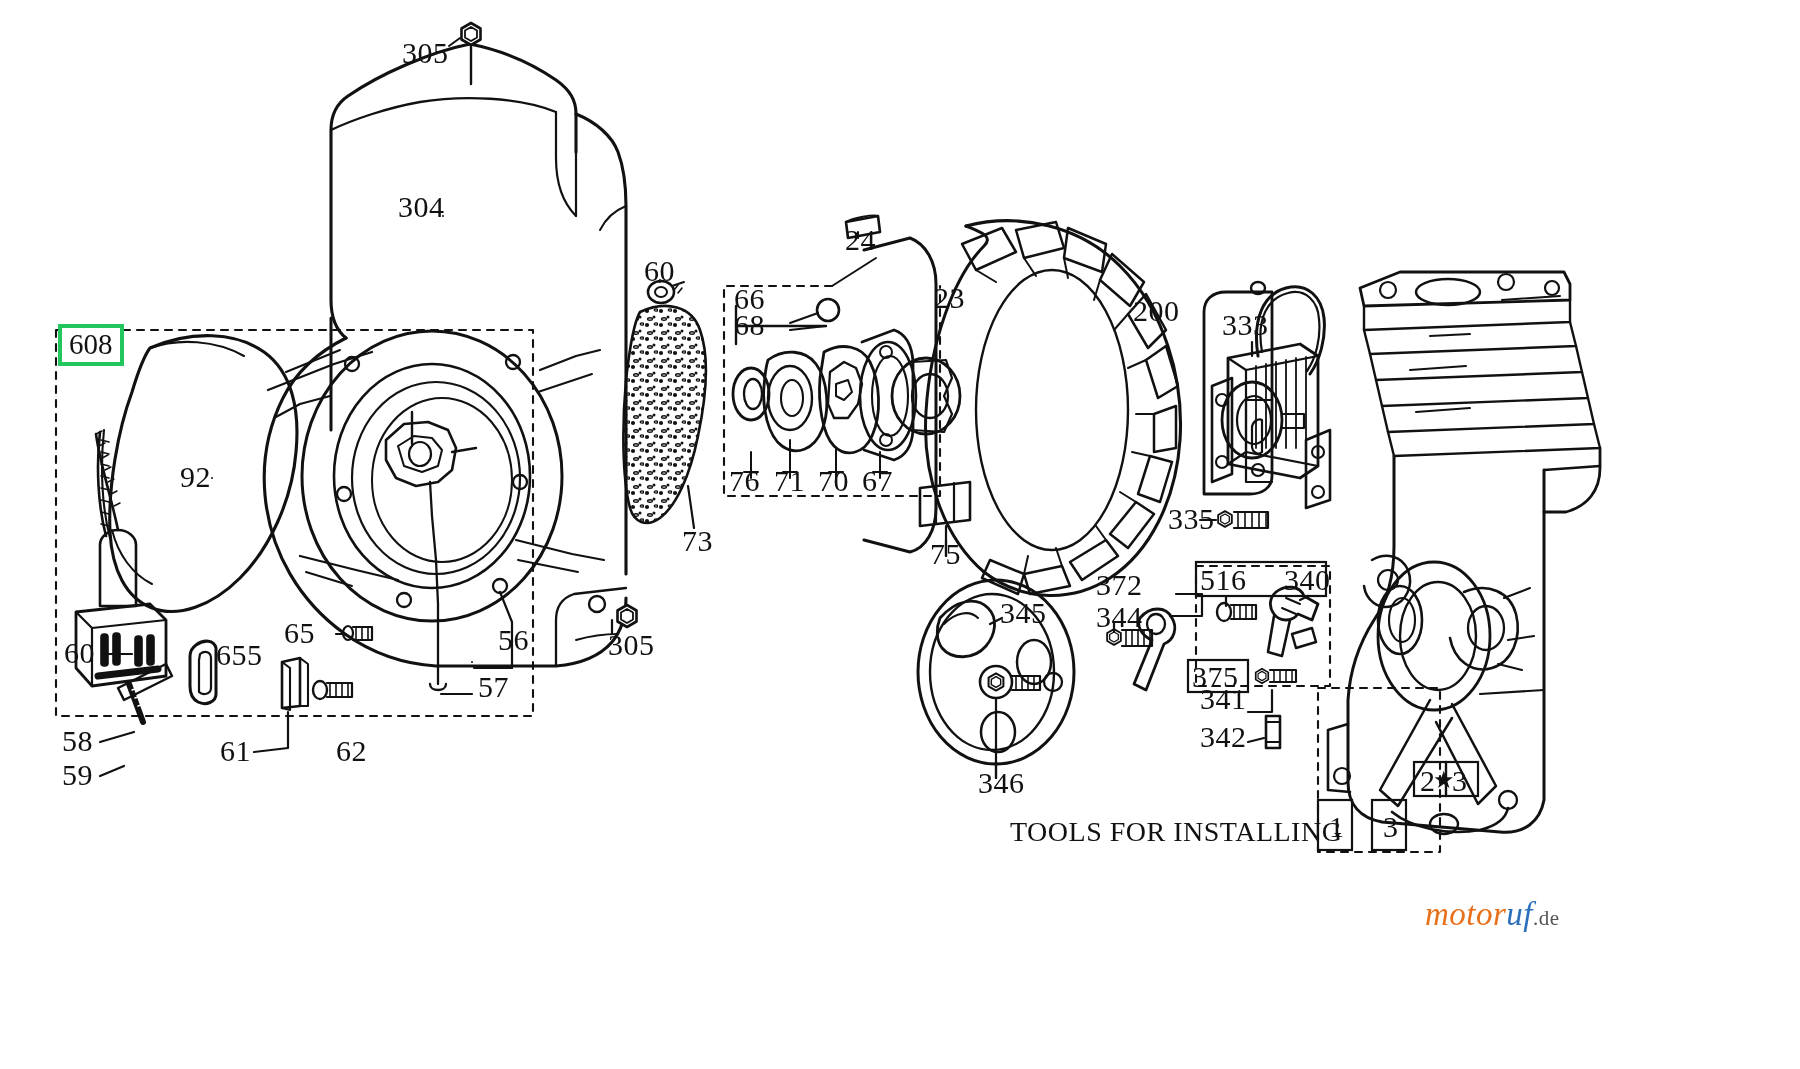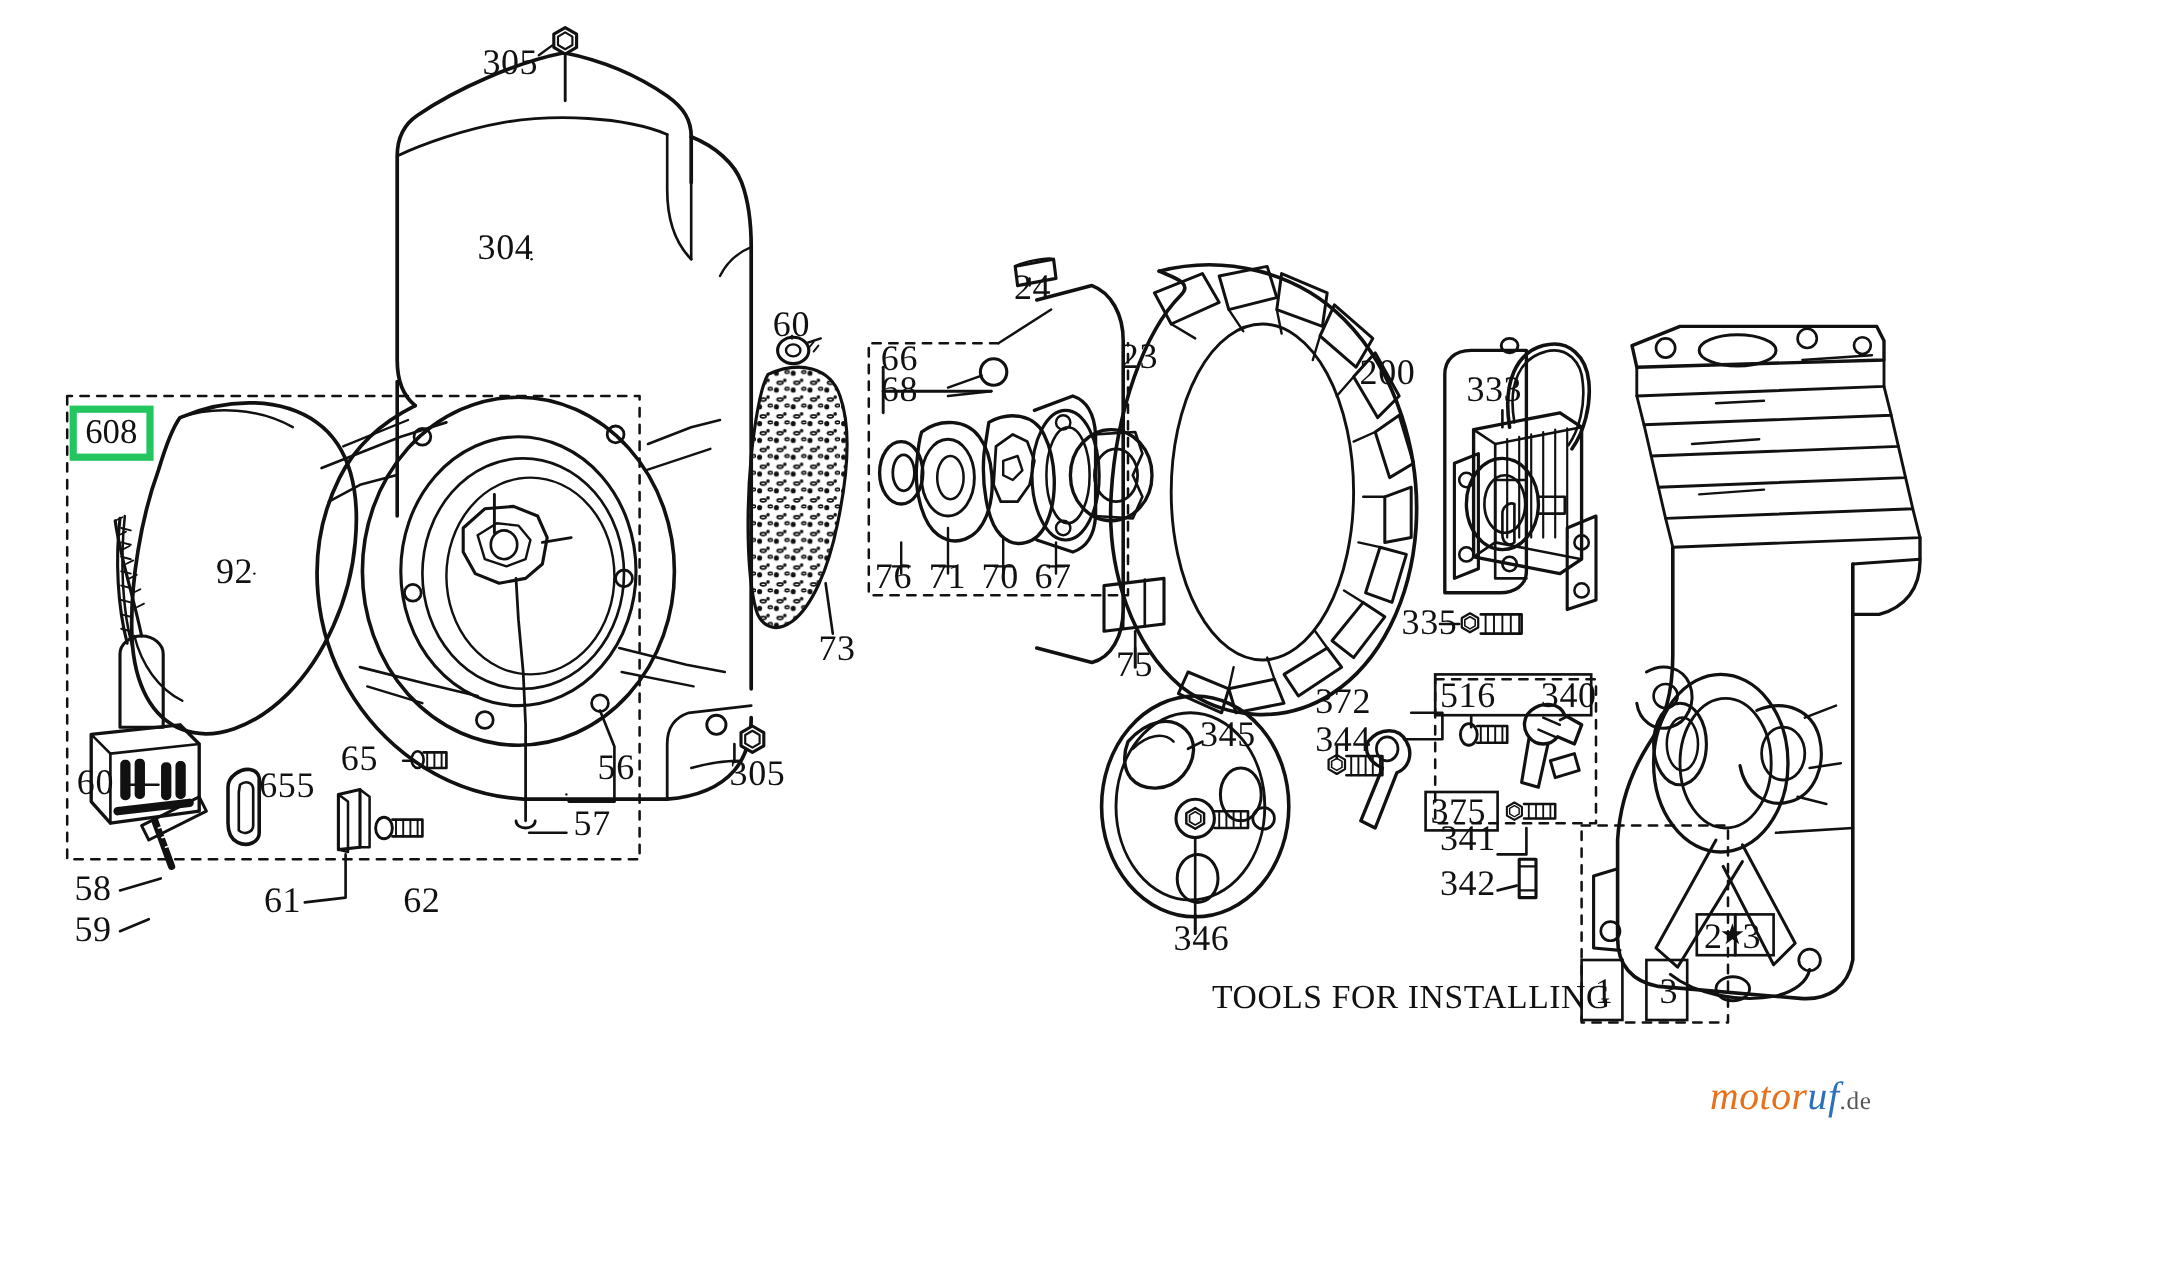--- a/index.html
+++ b/index.html
@@ -34,28 +34,27 @@
   .note {
     position: absolute;
     font-family: "Liberation Serif", serif;
     font-size: 28px;
     color: #111;
     white-space: nowrap;
     letter-spacing: 0.5px;
   }
   .boxed {
     position: absolute;
-    border: 6px solid #22c55e;
+    border: 4px solid #22c55e;
     font-family: "Liberation Serif", serif;
     font-size: 29px;
     color: #111;
     padding: 1px 7px 3px 7px;
     background: #fff;
     line-height: 1.05;
-    margin-top: 14px;
   }
   .wm {
     position: absolute;
     font-family: "Liberation Serif", serif;
     font-size: 33px;
     letter-spacing: 0.5px;
     font-style: italic;
   }
   .wm .a { color: #e8701a; }
   .wm .b { color: #2c6fbb; }

